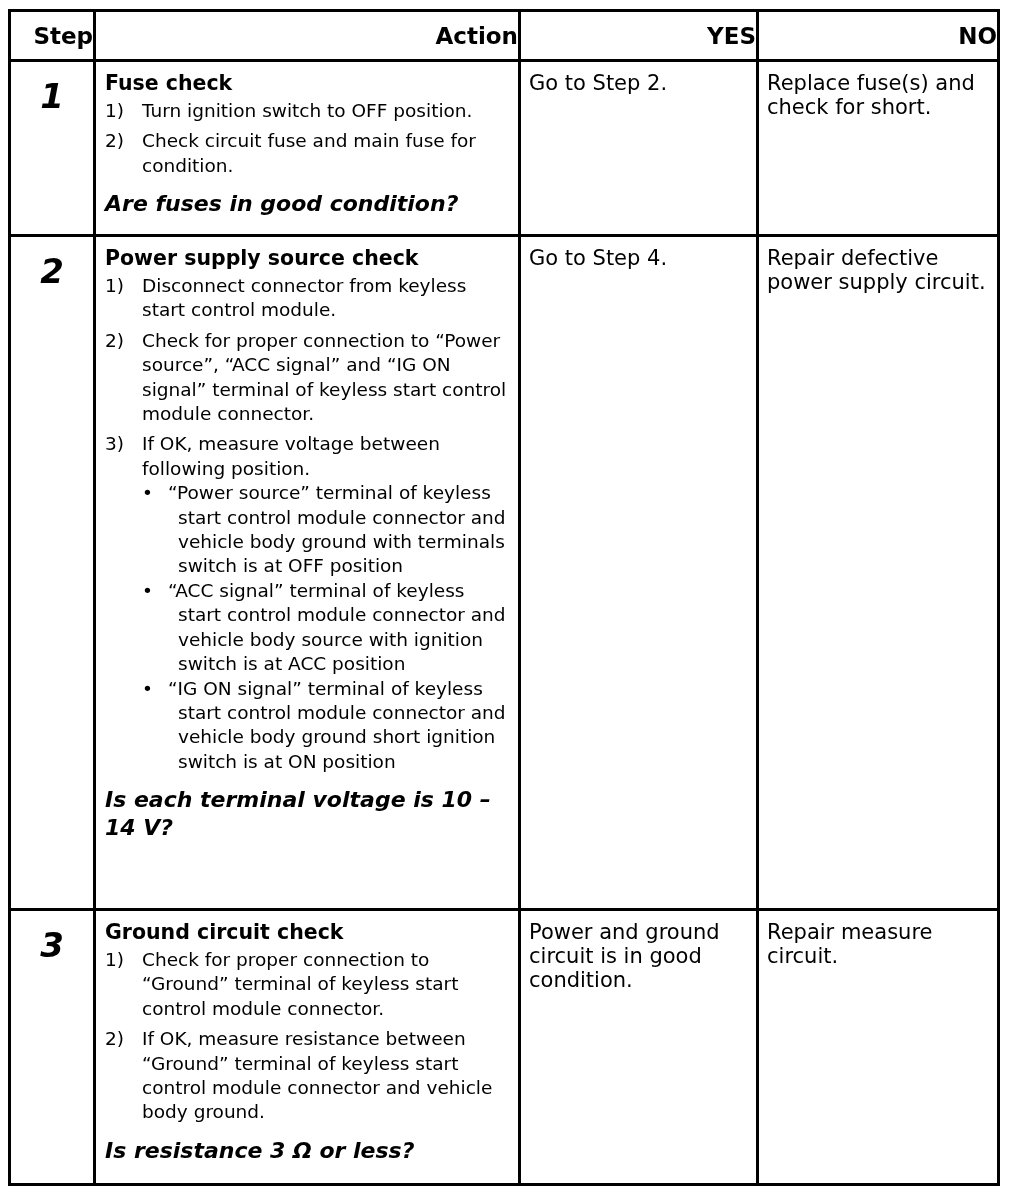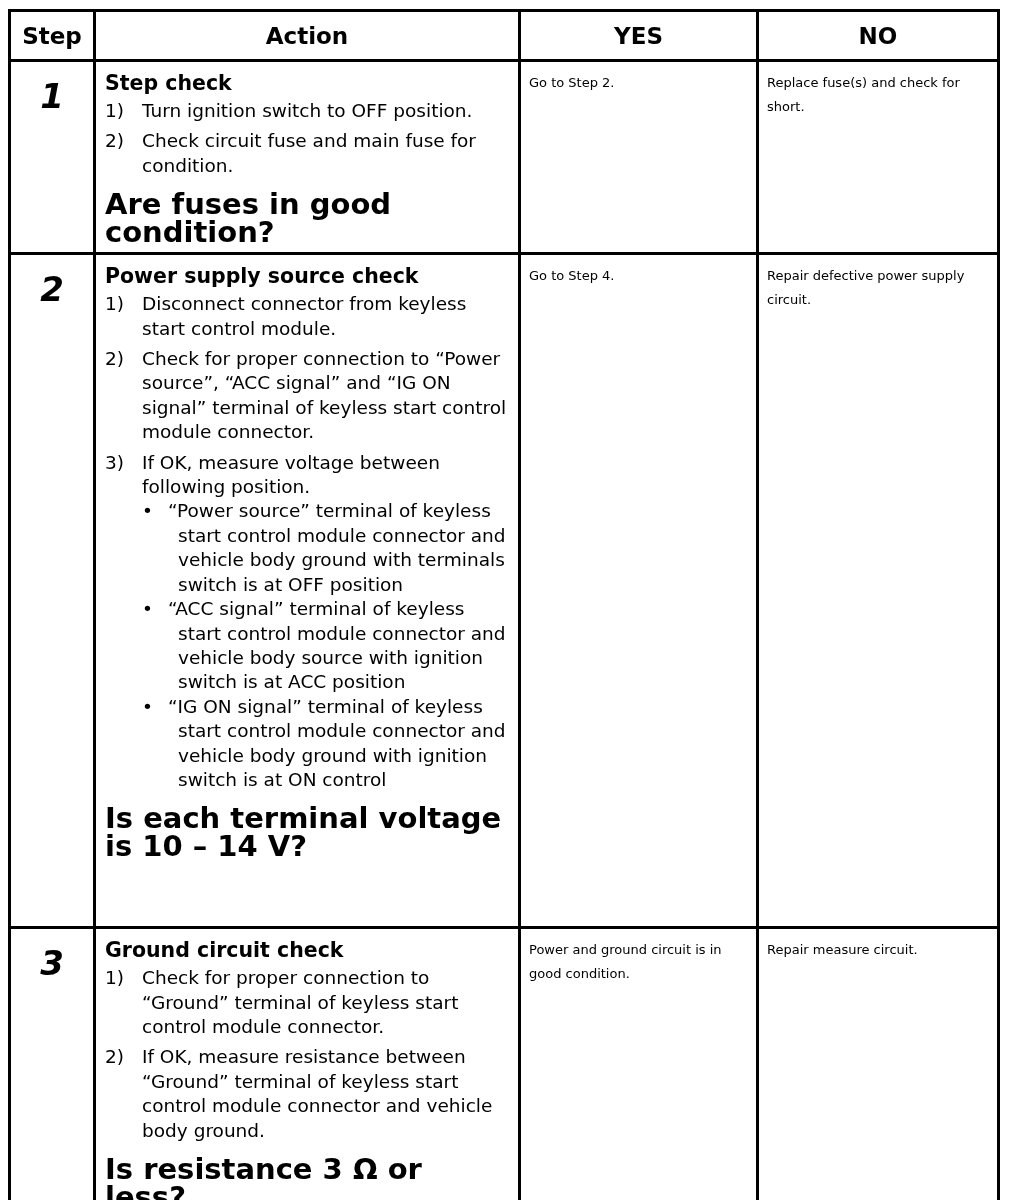--- a/index.html
+++ b/index.html
@@ -3,34 +3,34 @@
 <meta charset="utf-8">
 <style>
   html, body { margin: 0; padding: 0; background: #ffffff; }
   body { width: 1024px; height: 1200px; position: relative; overflow: hidden;
          font-family: "DejaVu Sans", sans-serif; color: #000; }
   table.tbl { position: absolute; left: 8px; top: 9px; width: 989px;
               border-collapse: collapse; table-layout: fixed; }
   table.tbl td, table.tbl th { border: 3px solid #000; vertical-align: top; padding: 0; }
   col.c-step { width: 85px; } col.c-action { width: 425px; }
   col.c-yes { width: 238px; } col.c-no { width: 241px; }
-  th { font-weight: bold; font-size: 23px; height: 47px; vertical-align: middle !important; text-align: center; }
+  th { font-weight: bold; font-size: 23px; height: 47px; vertical-align: middle !important; text-align: right; }
   tr.r1 td { height: 172px; } tr.r2 td { height: 671px; } tr.r3 td { height: 272px; }
   .stepnum { font-family: "DejaVu Sans", sans-serif; font-weight: bold; font-style: italic;
              font-size: 34px; text-align: center; padding-top: 14px; display: block; }
   .act { padding: 8px 8px 6px 9px; font-size: 18.5px; line-height: 24.4px; }
   .act .title { font-weight: bold; font-size: 20.5px; line-height: 26px; margin-bottom: 3px; }
   .act ol { list-style: none; margin: 0; padding: 0; }
   .act ol > li { position: relative; padding-left: 37px; margin-bottom: 6px; }
   .act ol > li .num { position: absolute; left: 0; top: 0; }
   .act ul { list-style: none; margin: 0; padding: 0; }
   .act ul li { position: relative; padding-left: 36px; text-indent: -10px; }
   .act ul li .bul { position: absolute; left: 0; text-indent: 0; }
-  .act .q { font-weight: bold; font-size: 29px; line-height: 28px; margin-top: 12px; }
-  .res { padding: 9px 8px; font-size: 13px; line-height: 24px; }
+  .act .q { font-weight: bold; font-style: italic; font-size: 22px; line-height: 28px; margin-top: 12px; }
+  .res { padding: 9px 8px; font-size: 21px; line-height: 24px; }
 </style>
 </head>
 <body>
 
 <table class="tbl">
   <colgroup>
       <col class="c-step">
       <col class="c-action">
       <col class="c-yes">
       <col class="c-no">
@@ -42,21 +42,21 @@
     <th>YES</th>
     <th>NO</th>
   </tr>
 
   <tr class="r1">
     <td>
           <span class="stepnum">1</span>
         </td>
     <td>
           <div class="act">
-      <div class="title">Step check</div>
+      <div class="title">Fuse check</div>
       <ol>
         <li><span class="num">1)</span><span>Turn ignition switch to OFF position.</span></li>
         <li><span class="num">2)</span><span>Check circuit fuse and main fuse for condition.</span></li>
       </ol>
       <div class="q">Are fuses in good condition?</div>
     </div>
         </td>
     <td>
           <div class="res">Go to Step 2.</div>
         </td>
@@ -72,21 +72,21 @@
     <td>
           <div class="act">
       <div class="title">Power supply source check</div>
       <ol>
         <li><span class="num">1)</span><span>Disconnect connector from keyless start control module.</span></li>
         <li><span class="num">2)</span><span>Check for proper connection to “Power source”, “ACC signal” and “IG ON signal” terminal of keyless start control module connector.</span></li>
         <li><span class="num">3)</span><span>If OK, measure voltage between following position.</span>
           <ul>
             <li><span class="bul">•</span><span>“Power source” terminal of keyless start control module connector and vehicle body ground with terminals switch is at OFF position</span></li>
             <li><span class="bul">•</span><span>“ACC signal” terminal of keyless start control module connector and vehicle body source with ignition switch is at ACC position</span></li>
-            <li><span class="bul">•</span><span>“IG ON signal” terminal of keyless start control module connector and vehicle body ground with ignition switch is at ON control</span></li>
+            <li><span class="bul">•</span><span>“IG ON signal” terminal of keyless start control module connector and vehicle body ground short ignition switch is at ON position</span></li>
           </ul>
         </li>
       </ol>
       <div class="q">Is each terminal voltage is 10 – 14 V?</div>
     </div>
         </td>
     <td>
           <div class="res">Go to Step 4.</div>
         </td>
     <td>

